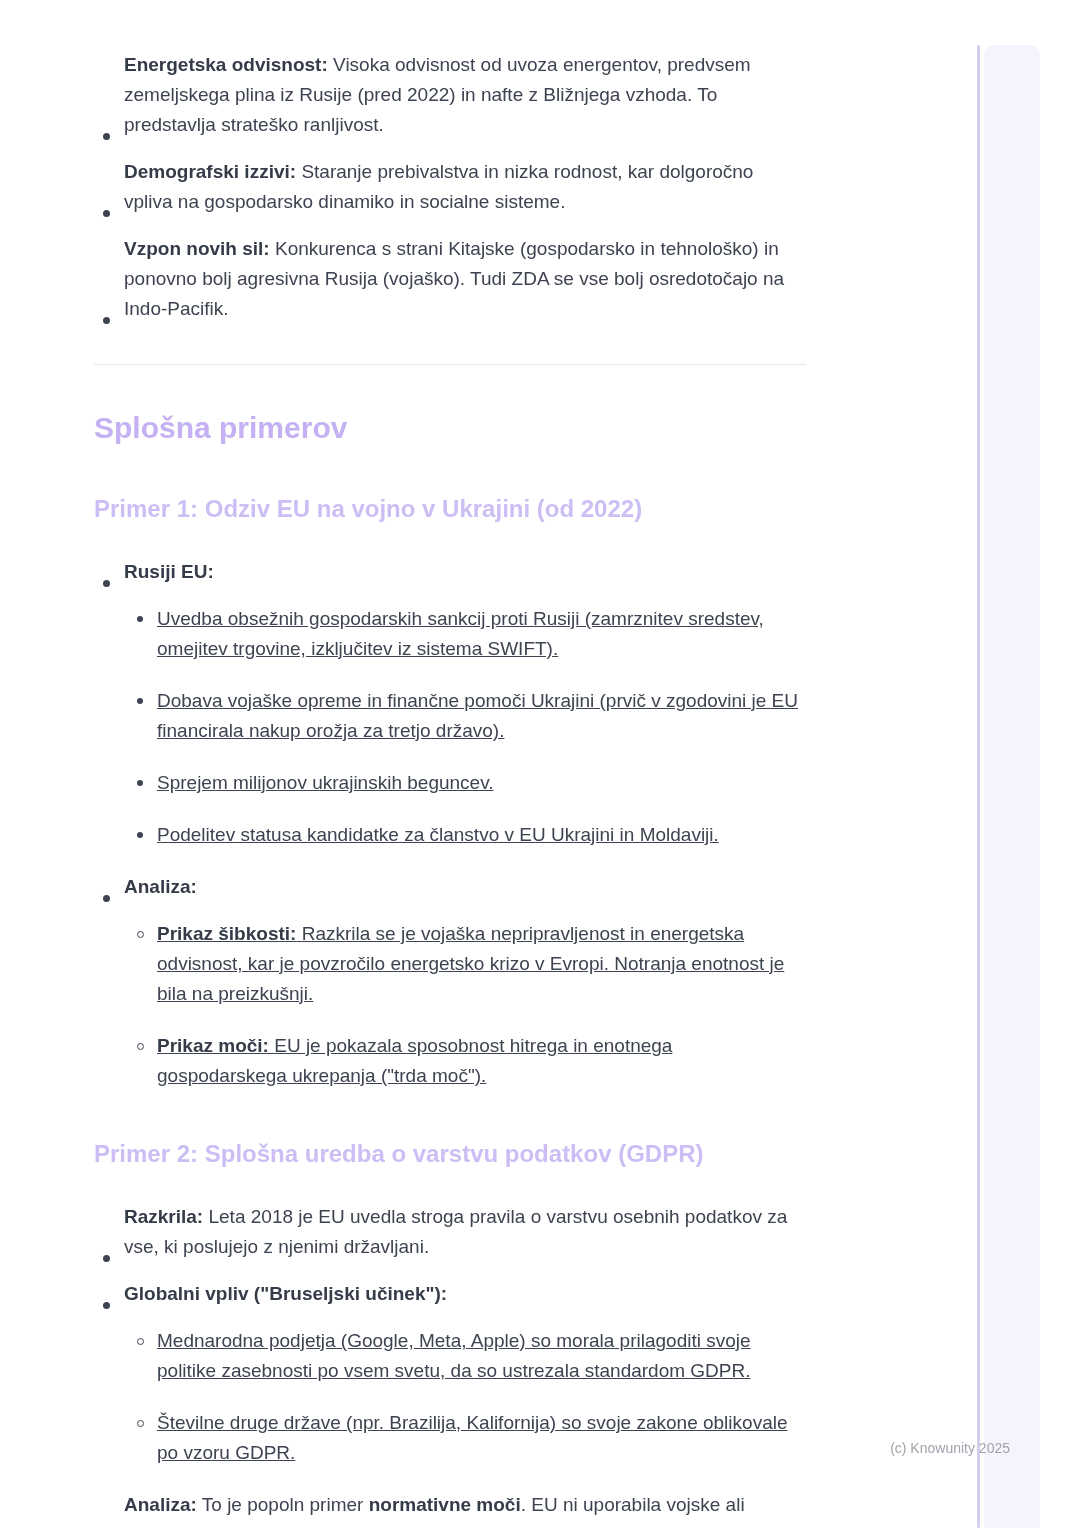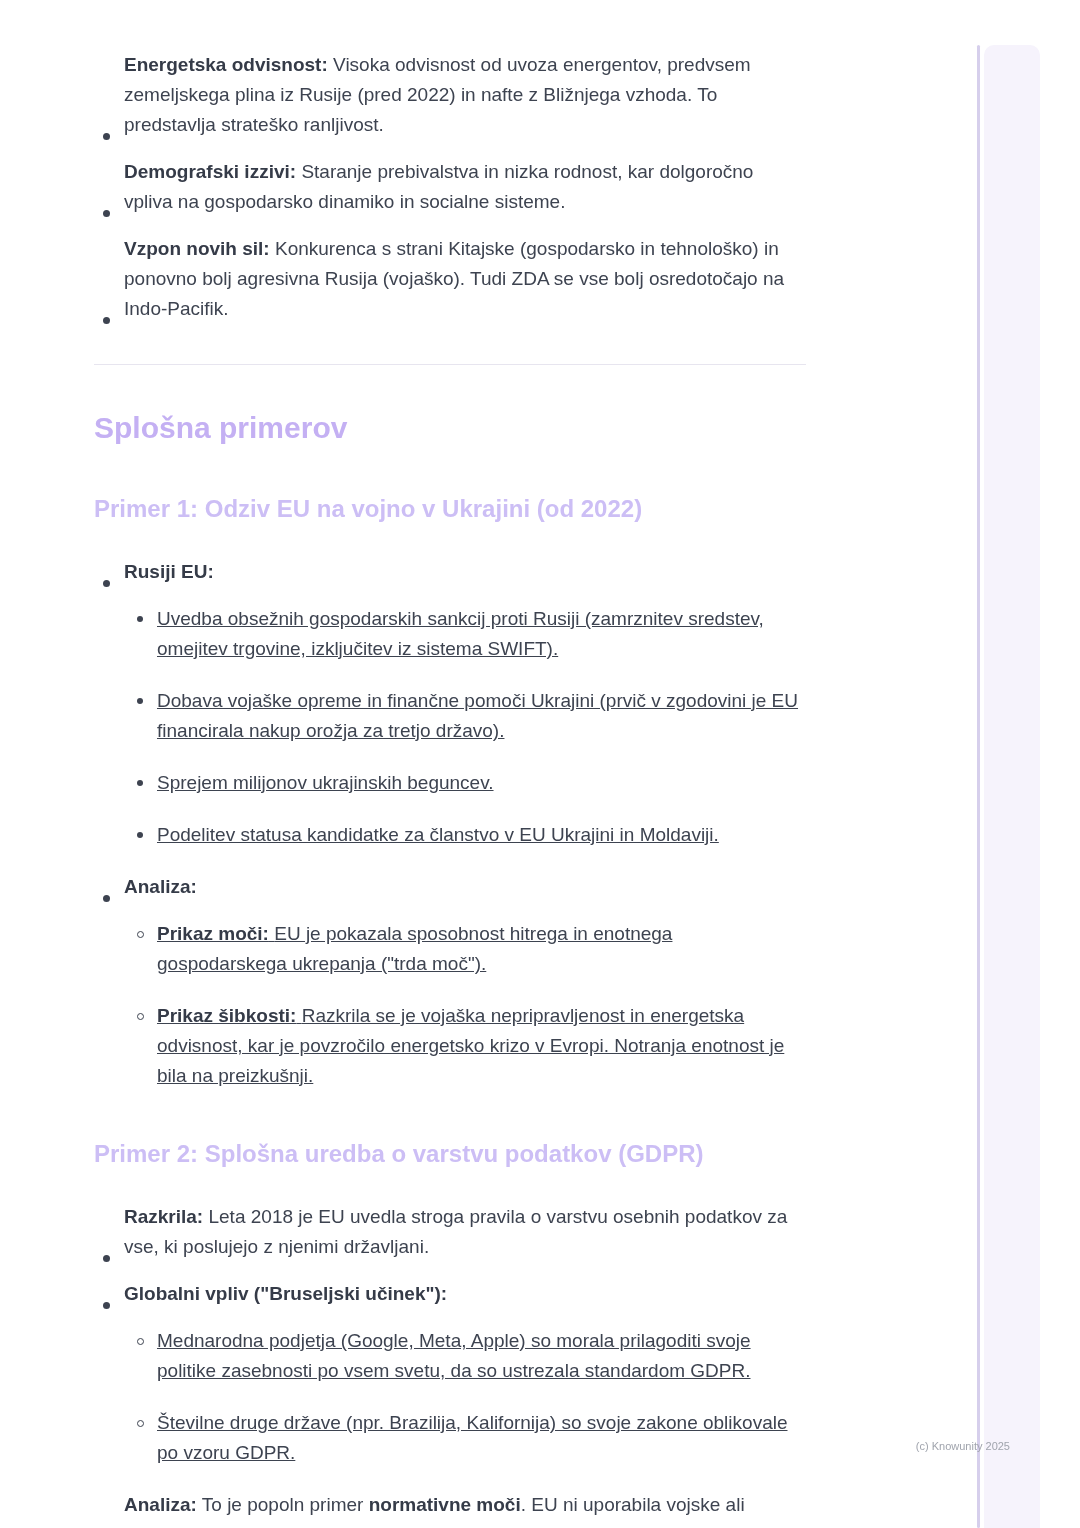--- a/index.html
+++ b/index.html
@@ -53,21 +53,21 @@
   }
   .side-strip {
     position:absolute; left:984px; top:45px;
     width:56px; height:1483px;
     background:#f6f3fc;
     border-radius:10px 10px 0 0;
   }
   .watermark {
     position:absolute;
     top:1440px; right:70px;
-    font-size:11px;
+    font-size:14px;
     color:#a0a4ad;
     z-index:2;
   }
 </style>
 </head>
 <body>
 
 <div class="content">
 
   <div class="l1">
@@ -135,27 +135,27 @@
       <span class="marker">
           <i class="dot"></i>
         </span>
       <p class="txt"><strong>Analiza:</strong></p>
     </div>
     <div class="sublist">
       <div class="li li2">
         <span class="marker-sub">
             <i class="ring"></i>
           </span>
+        <p class="txt"><strong>Prikaz šibkosti:</strong> <span>Razkrila se je vojaška nepripravljenost in energetska odvisnost, kar je povzročilo energetsko krizo v Evropi. Notranja enotnost je bila na preizkušnji.</span></p>
+      </div>
+      <div class="li li2">
+        <span class="marker-sub">
+            <i class="ring"></i>
+          </span>
         <p class="txt"><strong>Prikaz moči:</strong> <span>EU je pokazala sposobnost hitrega in enotnega gospodarskega ukrepanja ("trda moč").</span></p>
-      </div>
-      <div class="li li2">
-        <span class="marker-sub">
-            <i class="ring"></i>
-          </span>
-        <p class="txt"><strong>Prikaz šibkosti:</strong> <span>Razkrila se je vojaška nepripravljenost in energetska odvisnost, kar je povzročilo energetsko krizo v Evropi. Notranja enotnost je bila na preizkušnji.</span></p>
       </div>
     </div>
   </div>
 
   <h2 class="case-heading">Primer 2: Splošna uredba o varstvu podatkov (GDPR)</h2>
 
   <div class="l1">
     <div class="li li1">
       <span class="marker">
           <i class="dot"></i>

